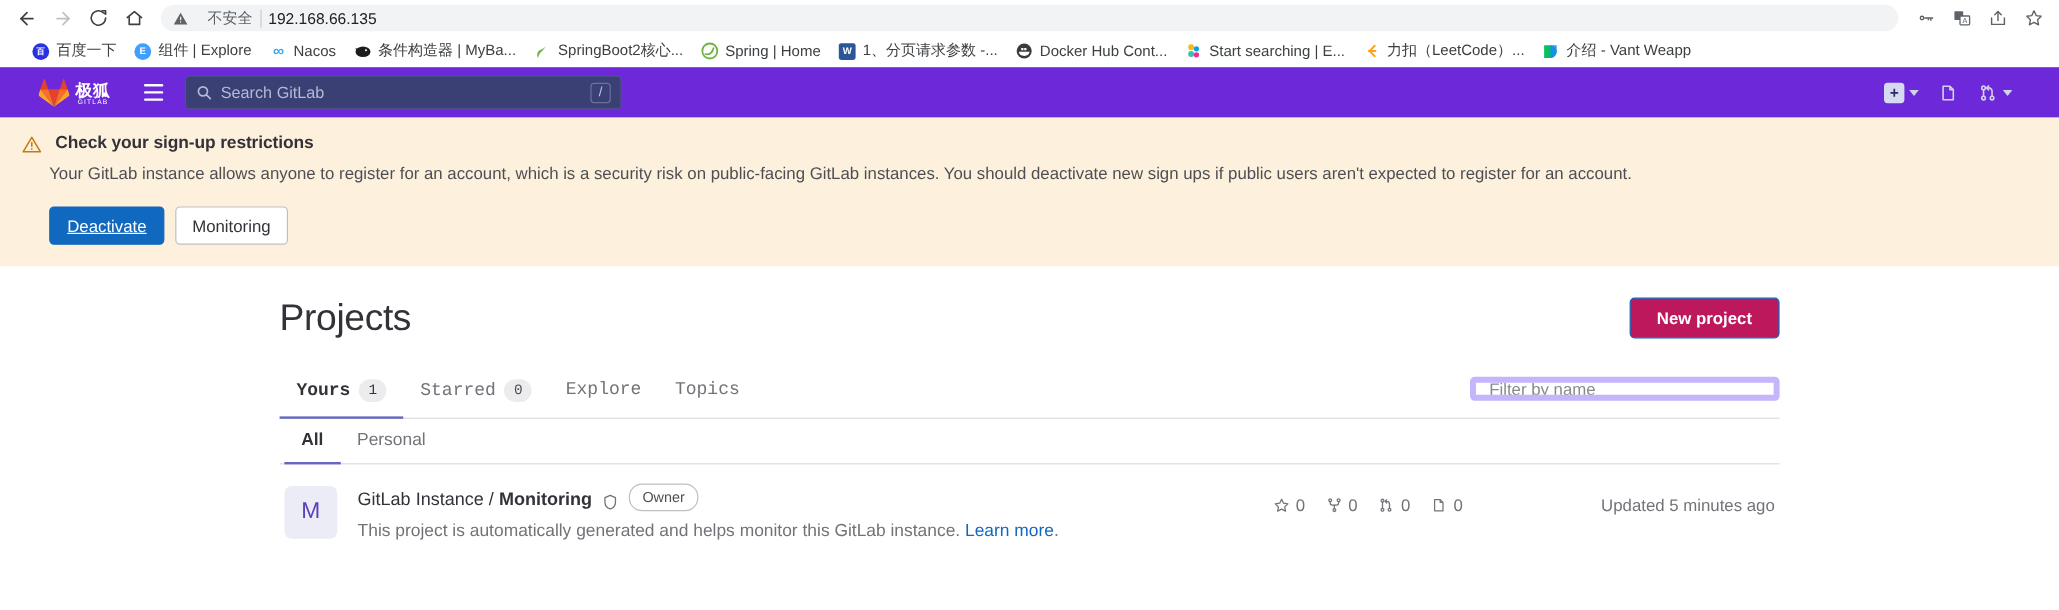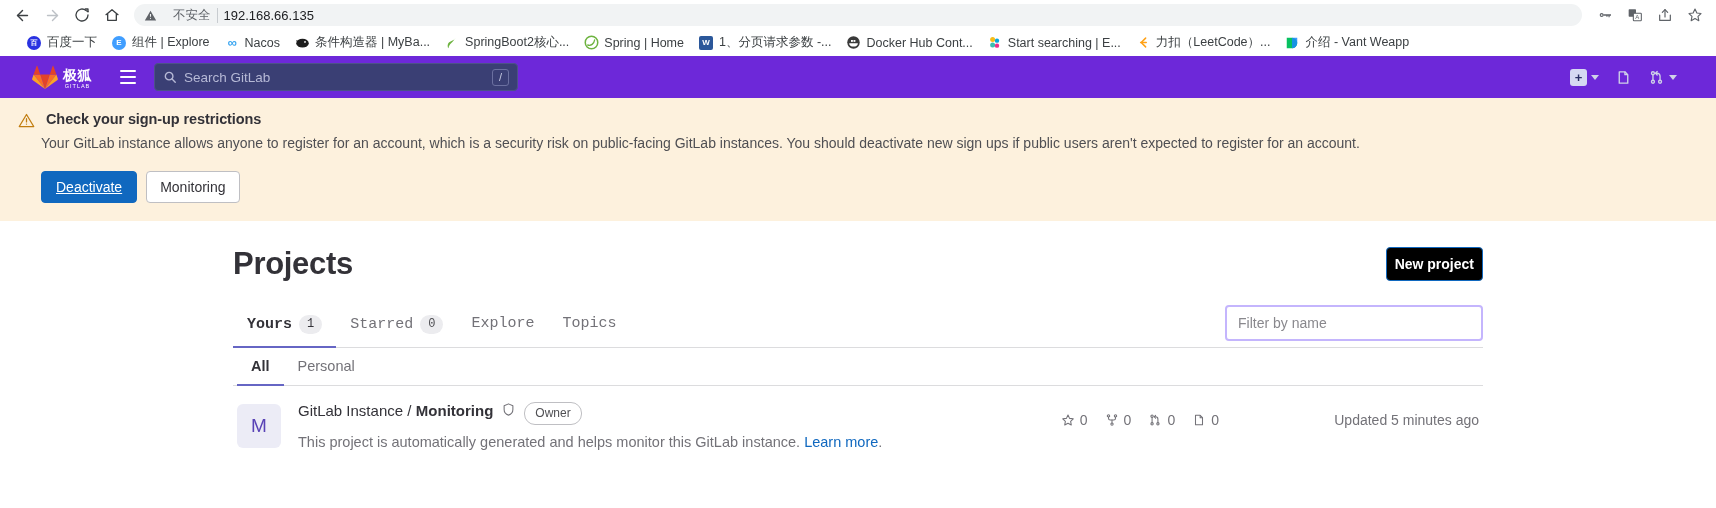--- a/index.html
+++ b/index.html
@@ -241,32 +241,32 @@
     margin: 0 auto;
   }
   .page-head {
     display: flex;
     align-items: center;
     justify-content: space-between;
     padding-bottom: 22px;
   }
   .page-title {
     font-size: 31px;
-    font-weight: bold;
+    font-weight: normal;
     color: #333238;
     letter-spacing: -0.3px;
   }
   .btn-newproject {
-    background: #000000;
+    background: #be185d;
     color: #ffffff;
     border: 1px solid #1068bf;
     border-radius: 4px;
     font-size: 14px;
     font-weight: bold;
-    padding: 8px 8px;
+    padding: 8px 22px;
     font-family: inherit;
   }
 
   .tabs-row {
     display: flex;
     align-items: center;
     justify-content: space-between;
     border-bottom: 1px solid #dcdcde;
   }
   .tabs { display: flex; align-items: flex-start; gap: 0; font-family: Liberation Mono, monospace; }
@@ -289,22 +289,22 @@
     border-radius: 10px;
     font-size: 12px;
     font-weight: normal;
     padding: 2px 8px;
     line-height: 1.3;
   }
   .tab.active .tab-badge { color: #333238; }
   .filters { display: flex; align-items: center; gap: 8px; padding-bottom: 6px; }
   .filter-input {
     width: 258px;
-    height: 36px;
-    border: 2px solid #c4b5fd;
+    height: 20px;
+    border: 5px solid #c4b5fd;
     border-radius: 4px;
     font-size: 14px;
     color: #3b82f6;
     padding: 0 11px;
     font-family: inherit;
     background: #fff;
     outline: none;
   }
   .filter-input::placeholder { color: #89888d; }
   .sort-select {
@@ -357,21 +357,21 @@
     width: 44px; height: 44px;
     background: #ececf6;
     color: #5943b6;
     border-radius: 6px;
     display: flex; align-items: center; justify-content: center;
     font-size: 19px;
     flex: none;
     margin-top: 2px;
   }
   .proj-main { margin-left: 17px; flex: 1; min-width: 0; max-width: 620px; }
-  .proj-title-row { display: flex; align-items: flex-start; gap: 8px; }
+  .proj-title-row { display: flex; align-items: flex-end; gap: 8px; }
   .proj-ns { font-size: 15px; color: #333238; }
   .proj-name { font-size: 15px; color: #333238; font-weight: bold; }
   .owner-badge {
     border: 1px solid #bfbfc3;
     border-radius: 11px;
     color: #4f4f53;
     font-size: 12px;
     padding: 2px 10px;
     line-height: 1.4;
   }

